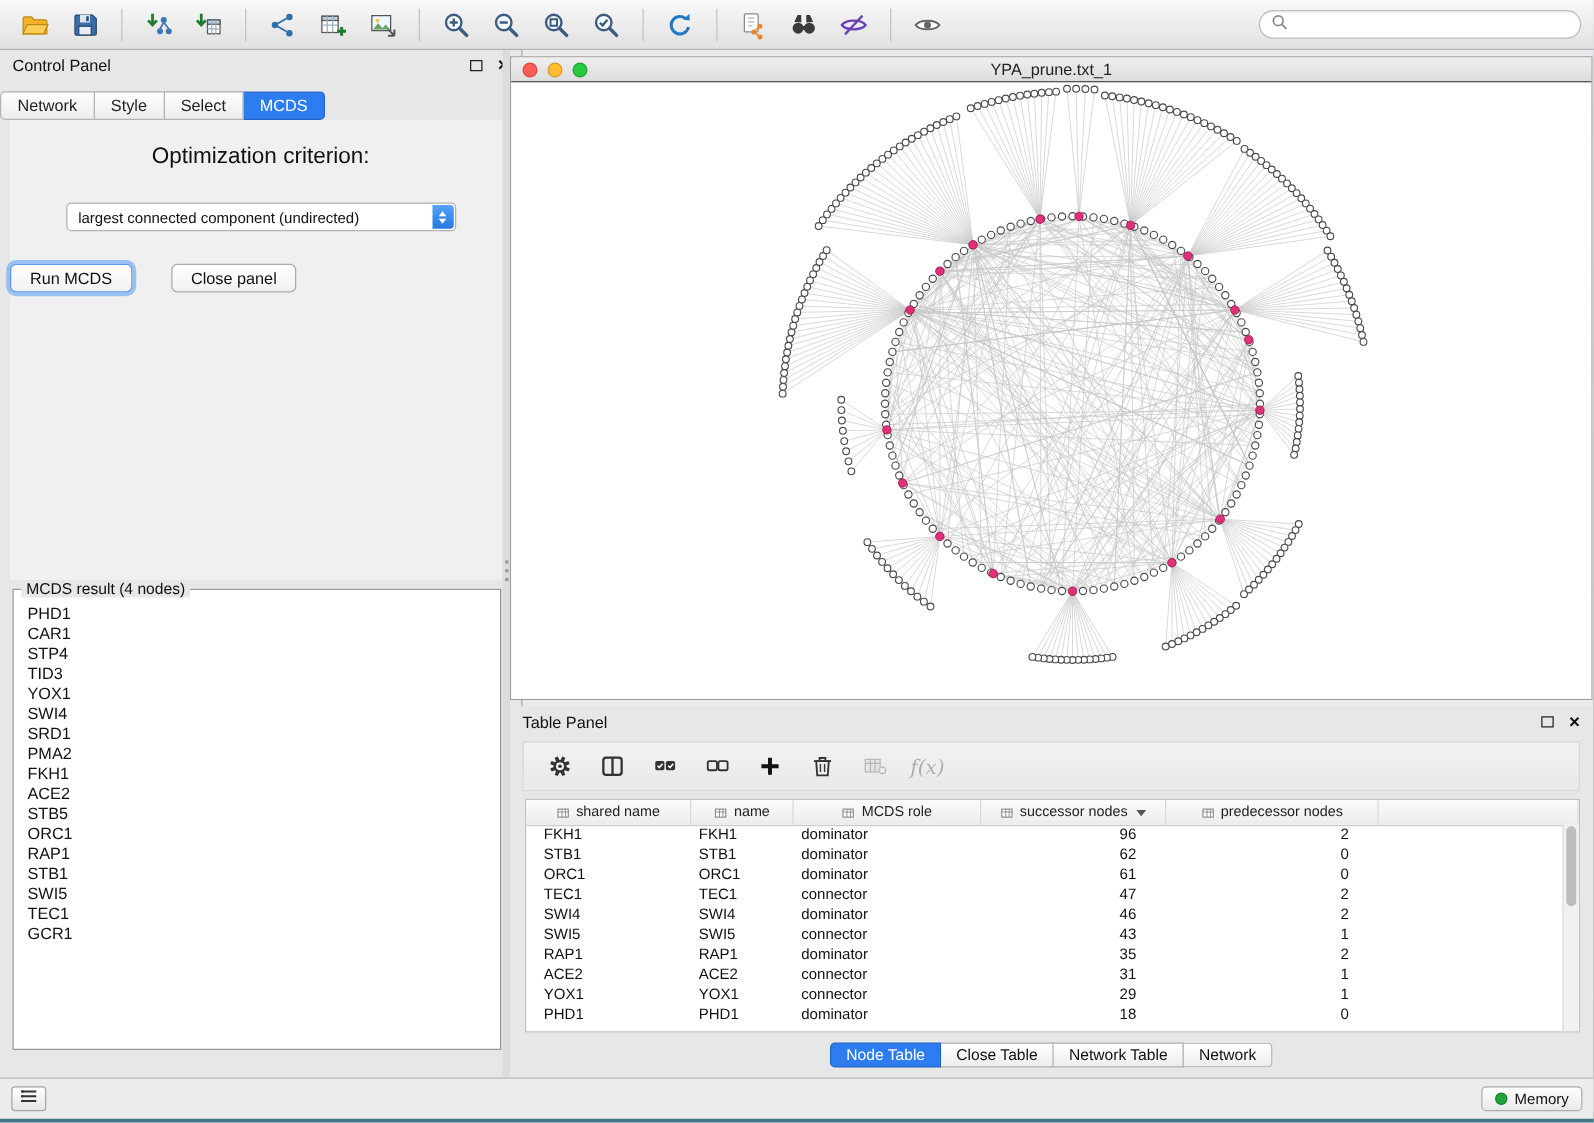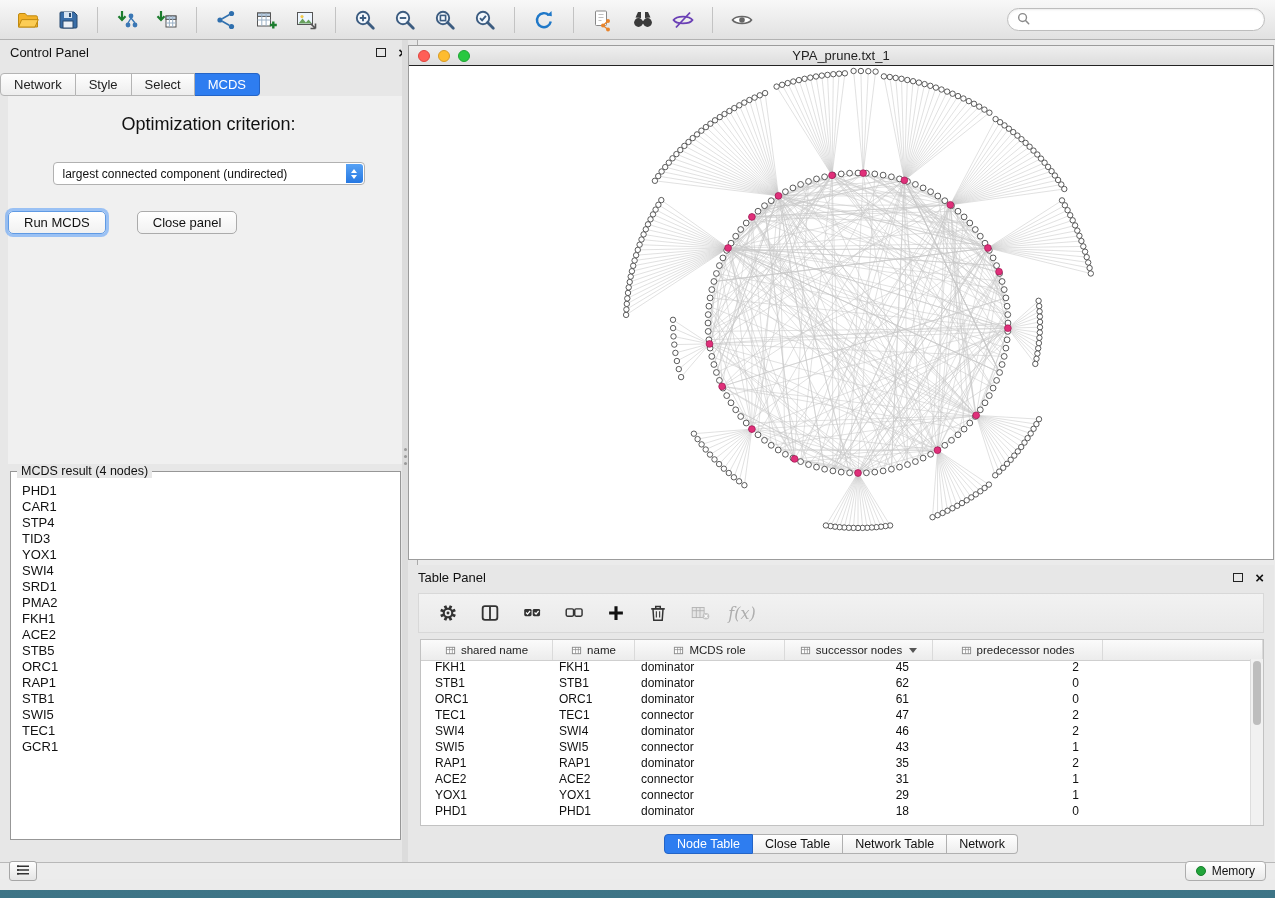--- a/index.html
+++ b/index.html
@@ -80,21 +80,21 @@
   .td.num{text-align:right;padding-right:24px}
   .scrollbar{position:absolute;right:0;top:19px;bottom:0;width:13px;background:#f1f1f1;border-left:1px solid #ddd}
   .thumb{position:absolute;left:2px;right:2px;top:2px;height:64px;background:#bdbdbd;border-radius:6px}
   .bottom-tabs{position:absolute;left:0;right:0;bottom:8px;display:flex;justify-content:center}
   .bt{padding:2px 12px;font-size:12.5px;color:#111;background:linear-gradient(#fff,#ededed);border:1px solid #b0b0b0;border-left:none}
   .bt:first-child{border-left:1px solid #b0b0b0;border-radius:4px 0 0 4px}
   .bt:last-child{border-radius:0 4px 4px 0}
   .bt.active{background:#2e7df0;border-color:#2464c6;color:#fff}
 
   
-  .status-bar{position:absolute;left:0;right:0;top:862px;height:17px;background:#ececec;border-top:1px solid #b8b8b8;display:flex;align-items:center;padding:0 9px}
+  .status-bar{position:absolute;left:0;right:0;top:862px;height:17px;background:#ececec;border-top:1px solid #b8b8b8;display:flex;align-items:center;padding:16px 9px}
   .menu-btn{width:28px;height:20px;border:1px solid #a6a6a6;border-radius:3px;background:linear-gradient(#fff,#e5e5e5);display:flex;align-items:center;justify-content:center}
   .menu-btn svg{width:14px;height:12px}
   .memory-btn{margin-left:auto;display:flex;align-items:center;gap:6px;border:1px solid #adadad;border-radius:4px;background:linear-gradient(#fff,#e9e9e9);padding:2px 10px;font-size:12px;color:#111}
   .dot{width:10px;height:10px;border-radius:50%;background:#23a53c;border:1px solid #17802c}
 </style>
 </head>
 <body>
 
 <div class="app">
 
@@ -1318,21 +1318,21 @@
             </span>
             <span>predecessor nodes</span>
           </div>
           <div class="th"></div>
         </div>
       <div class="tbody" id="tbody">
           <div class="trow">
             <div class="td first">FKH1</div>
             <div class="td">FKH1</div>
             <div class="td">dominator</div>
-            <div class="td num">45</div>
+            <div class="td num">96</div>
             <div class="td num">2</div>
             <div class="td"></div>
           </div>
           <div class="trow">
             <div class="td first">STB1</div>
             <div class="td">STB1</div>
             <div class="td">dominator</div>
             <div class="td num">62</div>
             <div class="td num">0</div>
             <div class="td"></div>

